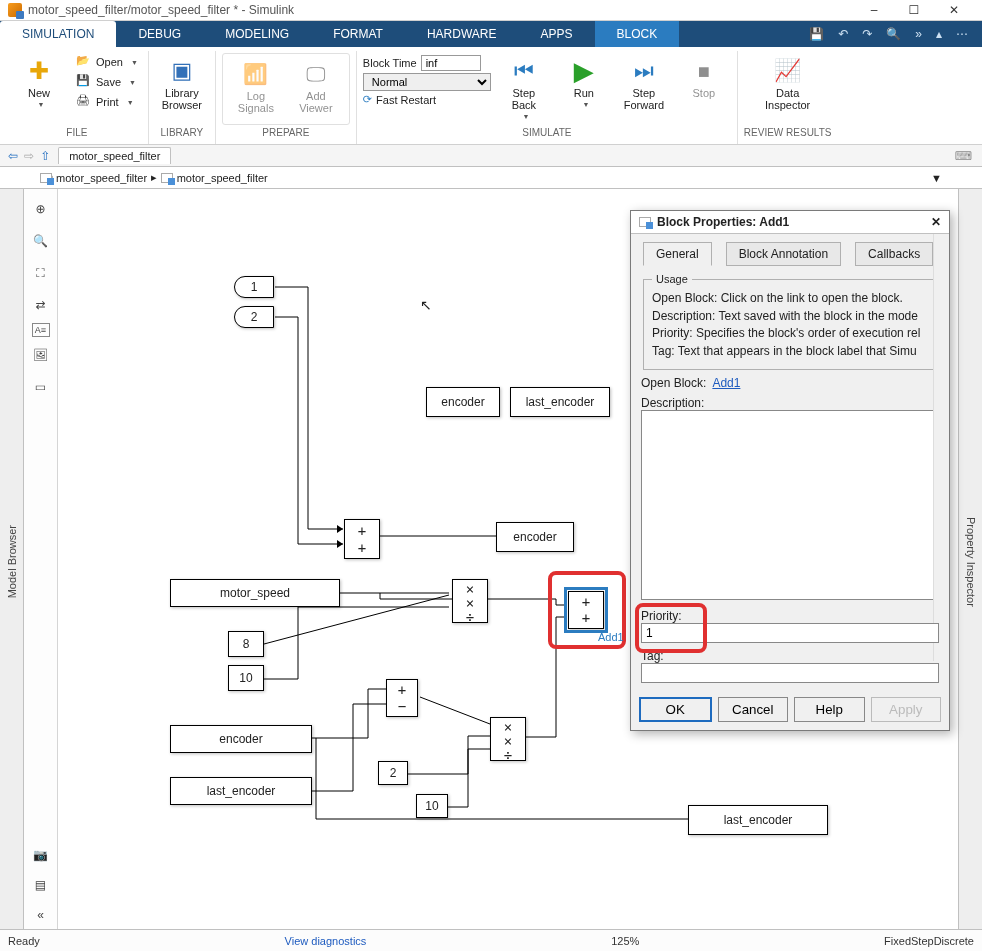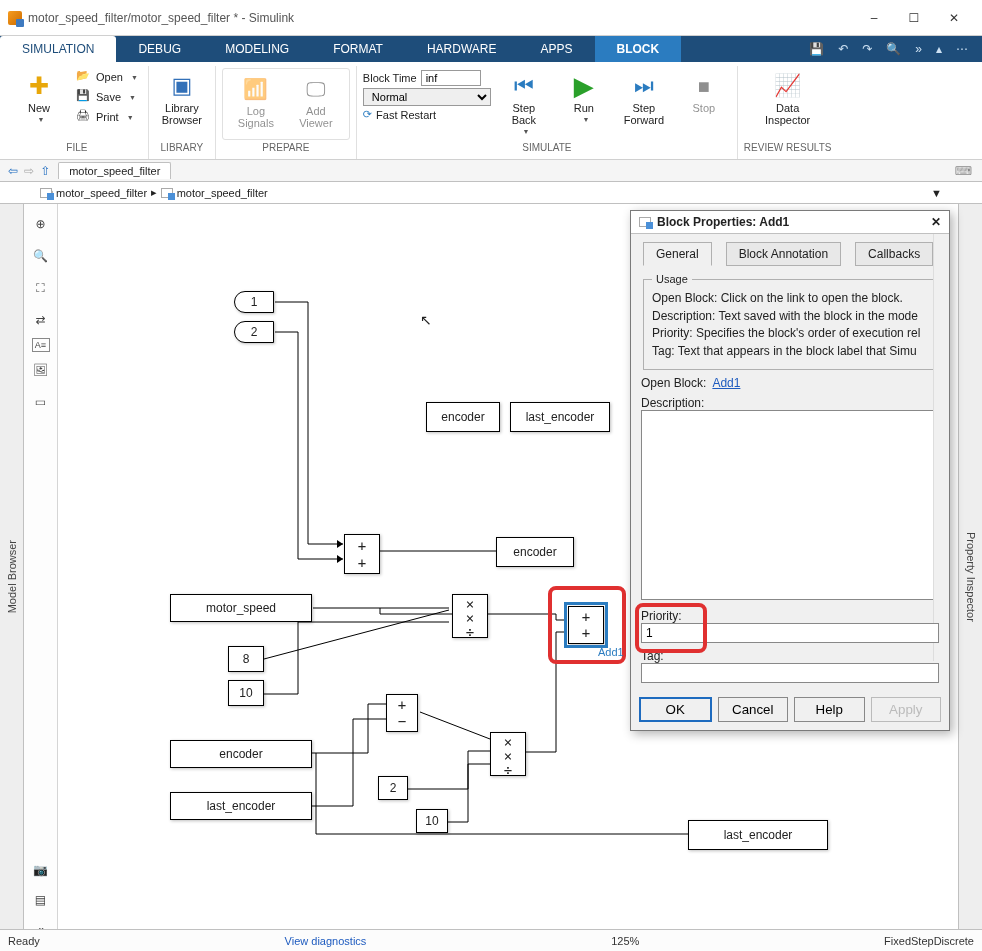--- a/index.html
+++ b/index.html
@@ -8,21 +8,21 @@
     font-family: "Segoe UI", Arial, sans-serif;
     font-size: 12px;
     background: #f0f0f0;
     color: #222;
     width: 982px;
     height: 951px;
     overflow: hidden;
     position: relative;
   }
   .titlebar {
-    height: 36px;
+    height: 21px;
     background: #fff;
     border-bottom: 1px solid #d0d0d0;
     padding: 0 8px;
     display: flex;
     align-items: center;
     justify-content: space-between;
   }
   .titlebar-left { display: flex; align-items: center; gap: 6px; }
   .app-icon { width: 14px; height: 14px; background: linear-gradient(135deg,#f79c1e,#cc6b00); border-radius: 2px; position: relative; }
   .app-icon::after { content: ""; position: absolute; right: -2px; bottom: -2px; width: 8px; height: 8px; background: #3e7ac0; border-radius: 1px; }
@@ -43,21 +43,20 @@
     cursor: pointer;
   }
   .maintabs .tab.active {
     background: #fff;
     color: #1e4d7a;
     font-weight: 500;
     border-radius: 3px 3px 0 0;
   }
   .maintabs .tab.block {
     background: #2b7cc0;
-    font-weight: bold;
   }
   .quicktools {
     margin-left: auto;
     display: flex;
     align-items: center;
     gap: 6px;
     padding: 0 10px;
     color: #cde1f3;
   }
   .quicktools span { padding: 2px 4px; cursor: pointer; }
@@ -564,21 +563,21 @@
       </div>
 
     <div class="blk op" style="left:286px;top:330px;height:40px">
         <span>+</span>
         <span>+</span>
       </div>
     <div class="blk txt" style="left:438px;top:333px;width:78px;height:30px">
         <span>encoder</span>
       </div>
 
-    <div class="blk txt" style="left:112px;top:390px;width:142px;height:28px">
+    <div class="blk txt" style="left:112px;top:390px;width:170px;height:28px">
         <span>motor_speed</span>
       </div>
     <div class="blk txt" style="left:170px;top:442px;width:36px;height:26px">
         <span>8</span>
       </div>
     <div class="blk txt" style="left:170px;top:476px;width:36px;height:26px">
         <span>10</span>
       </div>
 
     <div class="blk op" style="left:394px;top:390px;height:44px">

